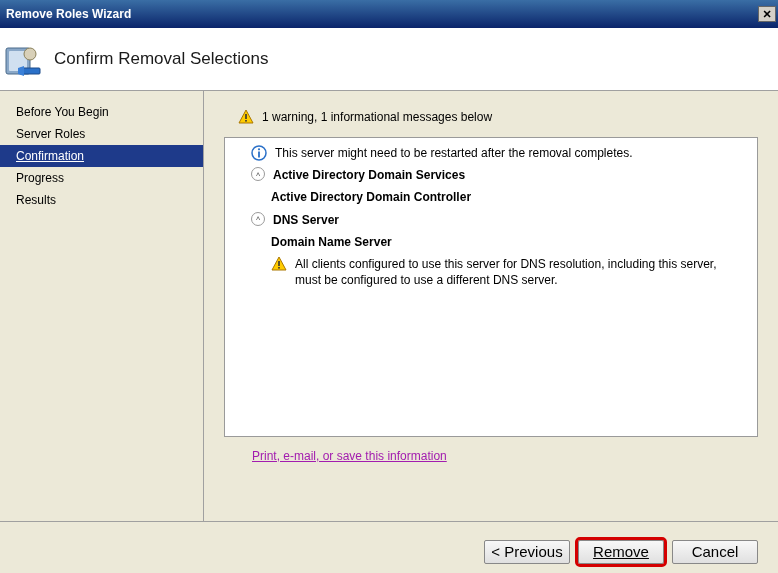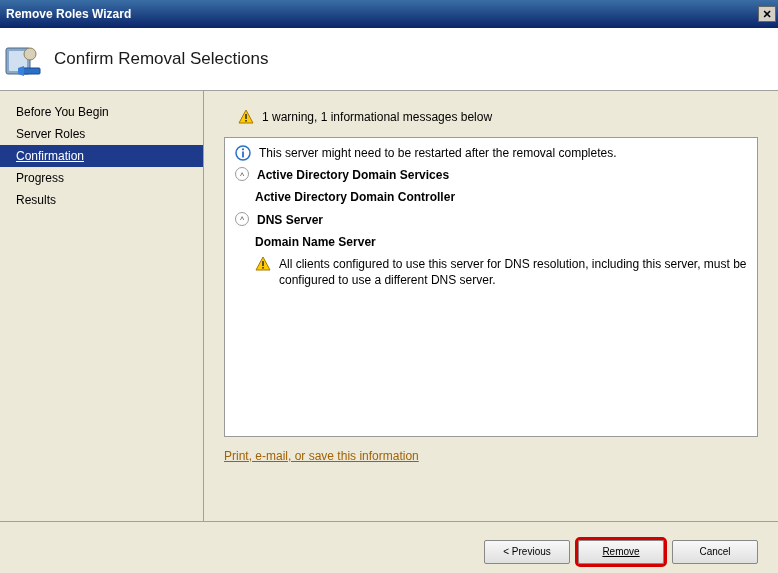--- a/index.html
+++ b/index.html
@@ -85,21 +85,21 @@
     align-items: center;
     gap: 8px;
     padding-left: 14px;
     margin-bottom: 12px;
   }
   .detail-box {
     border: 1px solid #9a9a9a;
     background: #fff;
     height: 300px;
     overflow: auto;
-    padding: 4px 0;
+    padding: 4px 16px;
   }
   .detail-row {
     display: flex;
     align-items: flex-start;
     padding: 3px 8px 3px 10px;
     gap: 8px;
   }
   .detail-row.bold .txt { font-weight: bold; }
   .detail-row.indent1 { padding-left: 30px; }
   .detail-row.indent2 { padding-left: 30px; }
@@ -109,43 +109,44 @@
     border: 1px solid #9a9a9a;
     border-radius: 50%;
     display: flex;
     align-items: center;
     justify-content: center;
     font-size: 8px;
     color: #555;
     flex-shrink: 0;
   }
   .link {
-    color: #a16207;
+    color: #a21caf;
     text-decoration: underline;
     margin-top: 12px;
     display: inline-block;
     cursor: pointer;
+    margin-left: 28px;
   }
   .footer {
     height: 60px;
     border-top: 1px solid #a0a0a0;
     display: flex;
     justify-content: flex-end;
     align-items: center;
     gap: 8px;
     padding-right: 20px;
     background: #ece9d8;
   }
   .btn {
     min-width: 86px;
     height: 24px;
     background: linear-gradient(#f8f8f8, #e0e0e0);
     border: 1px solid #888;
     border-radius: 2px;
-    font-size: 10px;
+    font-size: 15px;
     cursor: pointer;
     display: inline-flex;
     align-items: center;
     justify-content: center;
   }
   .btn:disabled { color: #999; }
   .btn.highlighted {
     outline: 3px solid #d40000;
     outline-offset: 0;
     text-decoration: underline;

